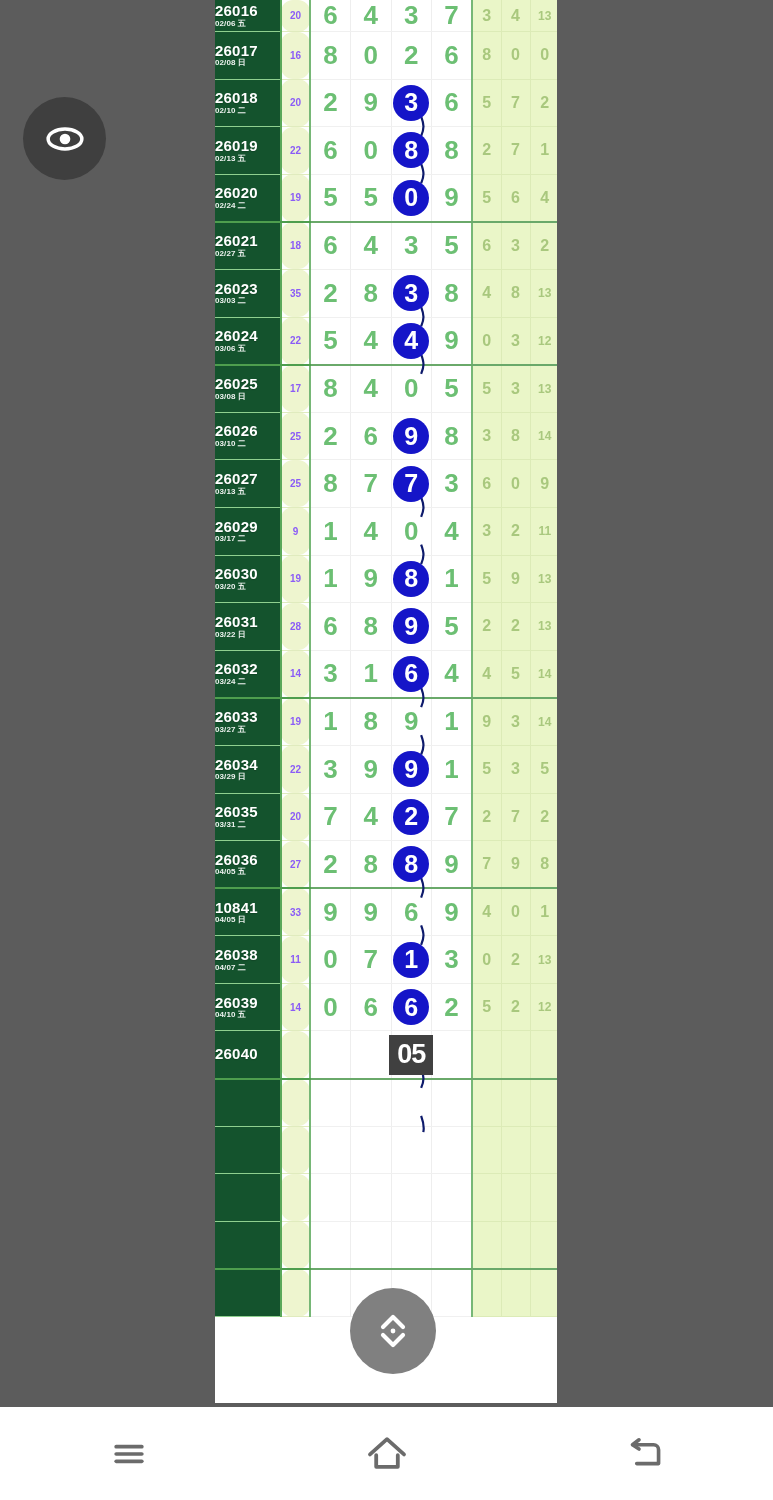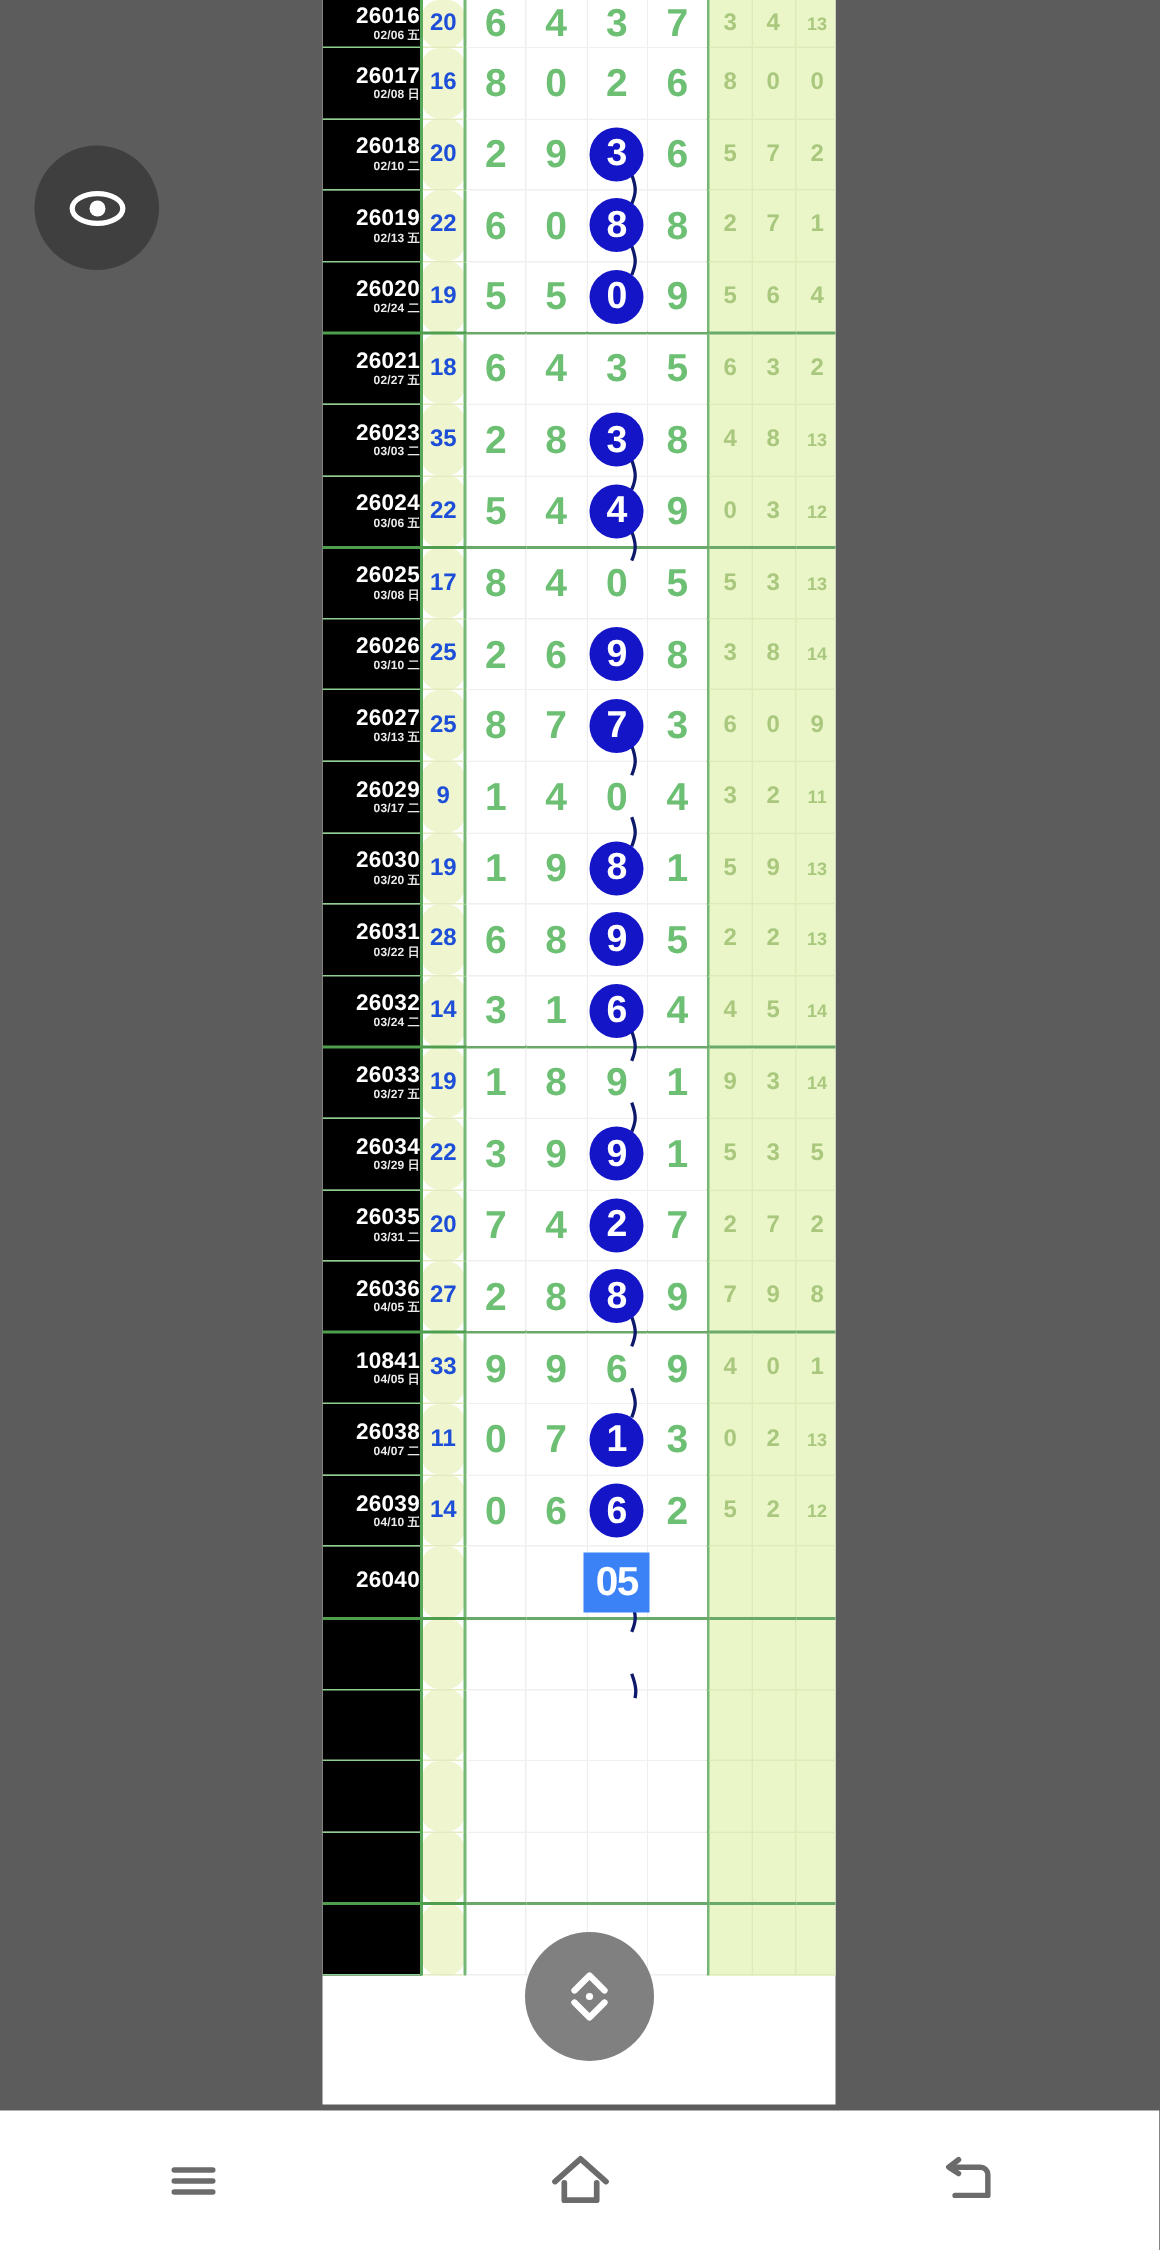--- a/index.html
+++ b/index.html
@@ -34,37 +34,37 @@
   tr.row.first { height: 31px; }
 
   
   col.c-id   { width: 66px; }
   col.c-sum  { width: 29px; }
   col.c-d    { width: 40.5px; }
   col.c-r    { width: 29px; }
 
   
   .cid {
-    background: #000000;
+    background: #14532d;
     color: #ffffff;
-    text-align: right;
+    text-align: left;
     border-bottom: 1px solid #8fd08f;
     border-right: 2px solid #5aa85a;
     line-height: 1.05;
     vertical-align: middle;
   }
   .cid .iss { font-size: 15px; font-weight: bold; letter-spacing: .2px;
               text-shadow: 0 1px 1px rgba(0,0,0,.18); }
   .cid .dt  { font-size: 8px; font-weight: bold; margin-top: 1px;
               opacity: .92; letter-spacing: .1px; }
 
   .csum {
     background: #eef5cf;
-    color: #1d4ed8;
-    font-size: 16px; font-weight: bold;
+    color: #8b5cf6;
+    font-size: 10px; font-weight: bold;
     text-align: center; vertical-align: middle;
     border-bottom: 1px solid #e0ebbe;
     border-right: 2px solid #76b776;
     border-radius: 12px;
   }
 
   .cd {
     background: #ffffff;
     color: #6cbf73;
     font-size: 26px; font-weight: bold;
@@ -102,21 +102,21 @@
     color: #ffffff; font-size: 25px; font-weight: bold;
     display: flex; align-items: center; justify-content: center;
     line-height: 1;
     z-index: 3;
   }
   
   .cd .pred {
     position: absolute; left: 50%; top: 50%;
     transform: translate(-50%,-50%);
     width: 44px; height: 40px;
-    background: #3b82f6;
+    background: #404040;
     color: #ffffff; font-size: 27px; font-weight: bold;
     display: flex; align-items: center; justify-content: center;
     letter-spacing: -1px;
     z-index: 3;
   }
 
   
   .cid.empty { color: transparent; }
 
   

